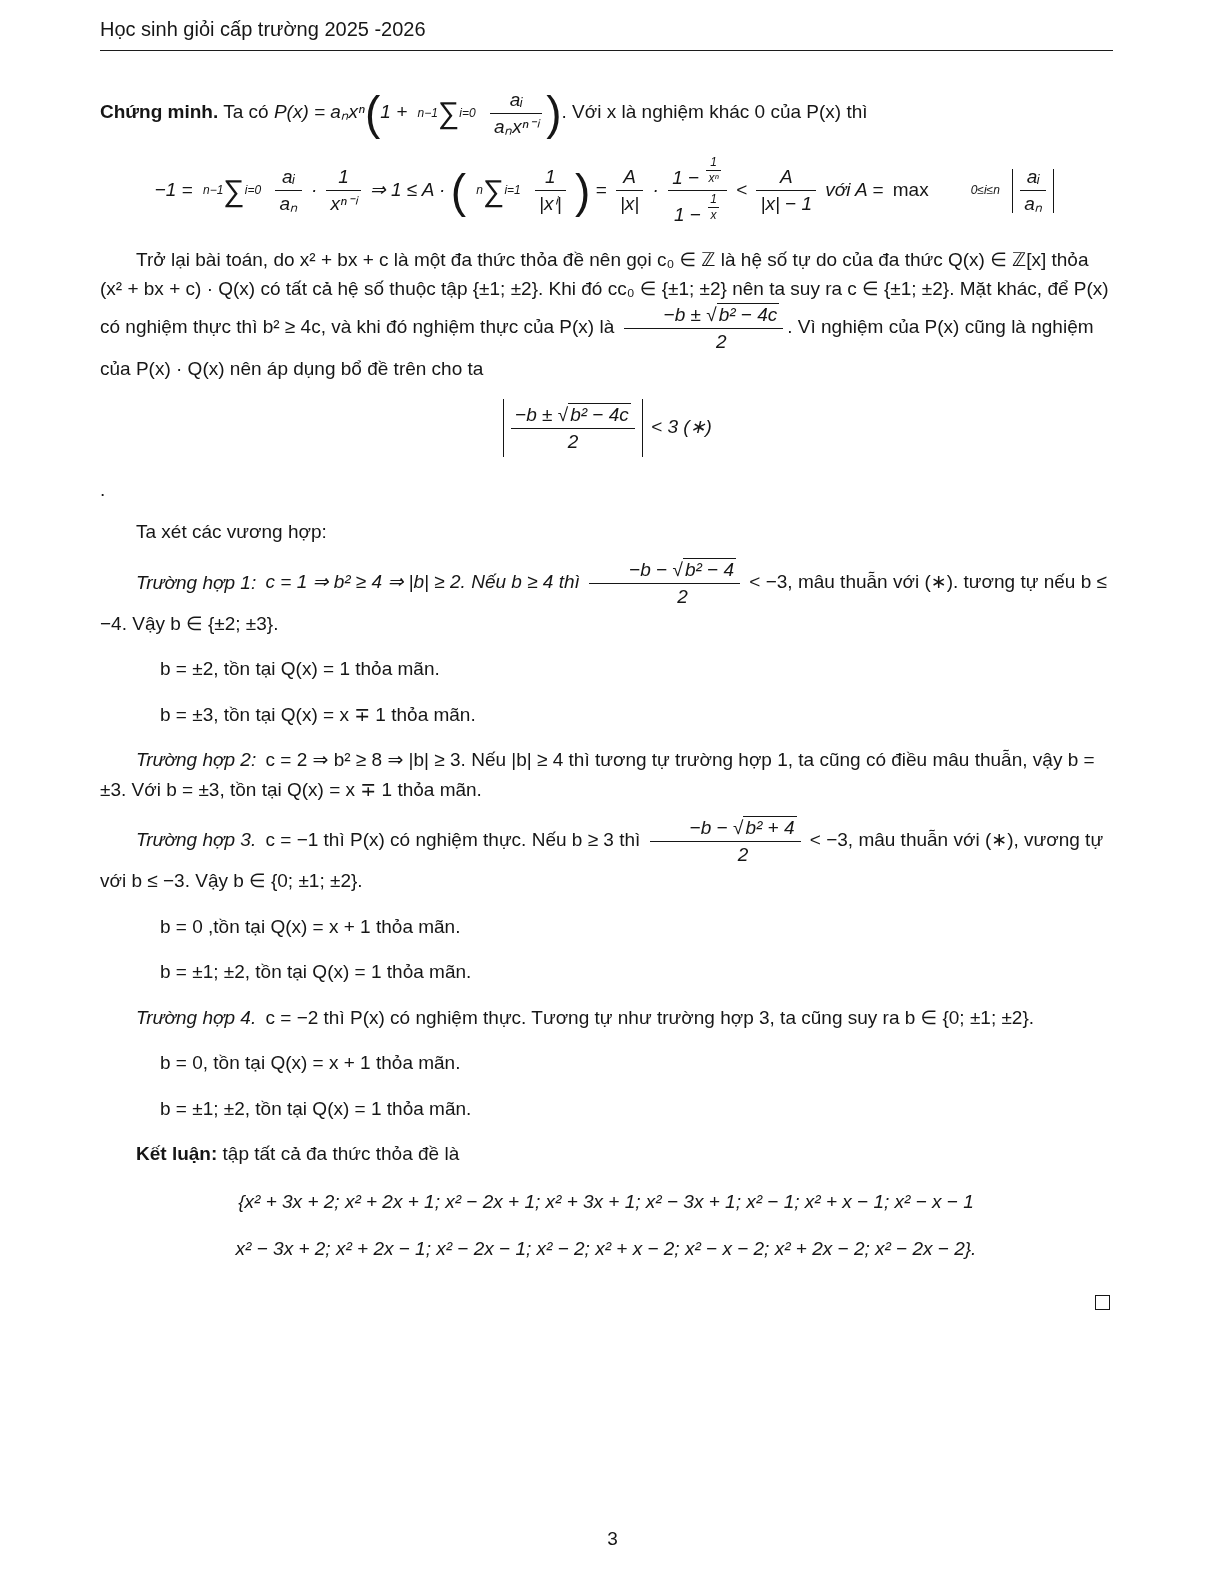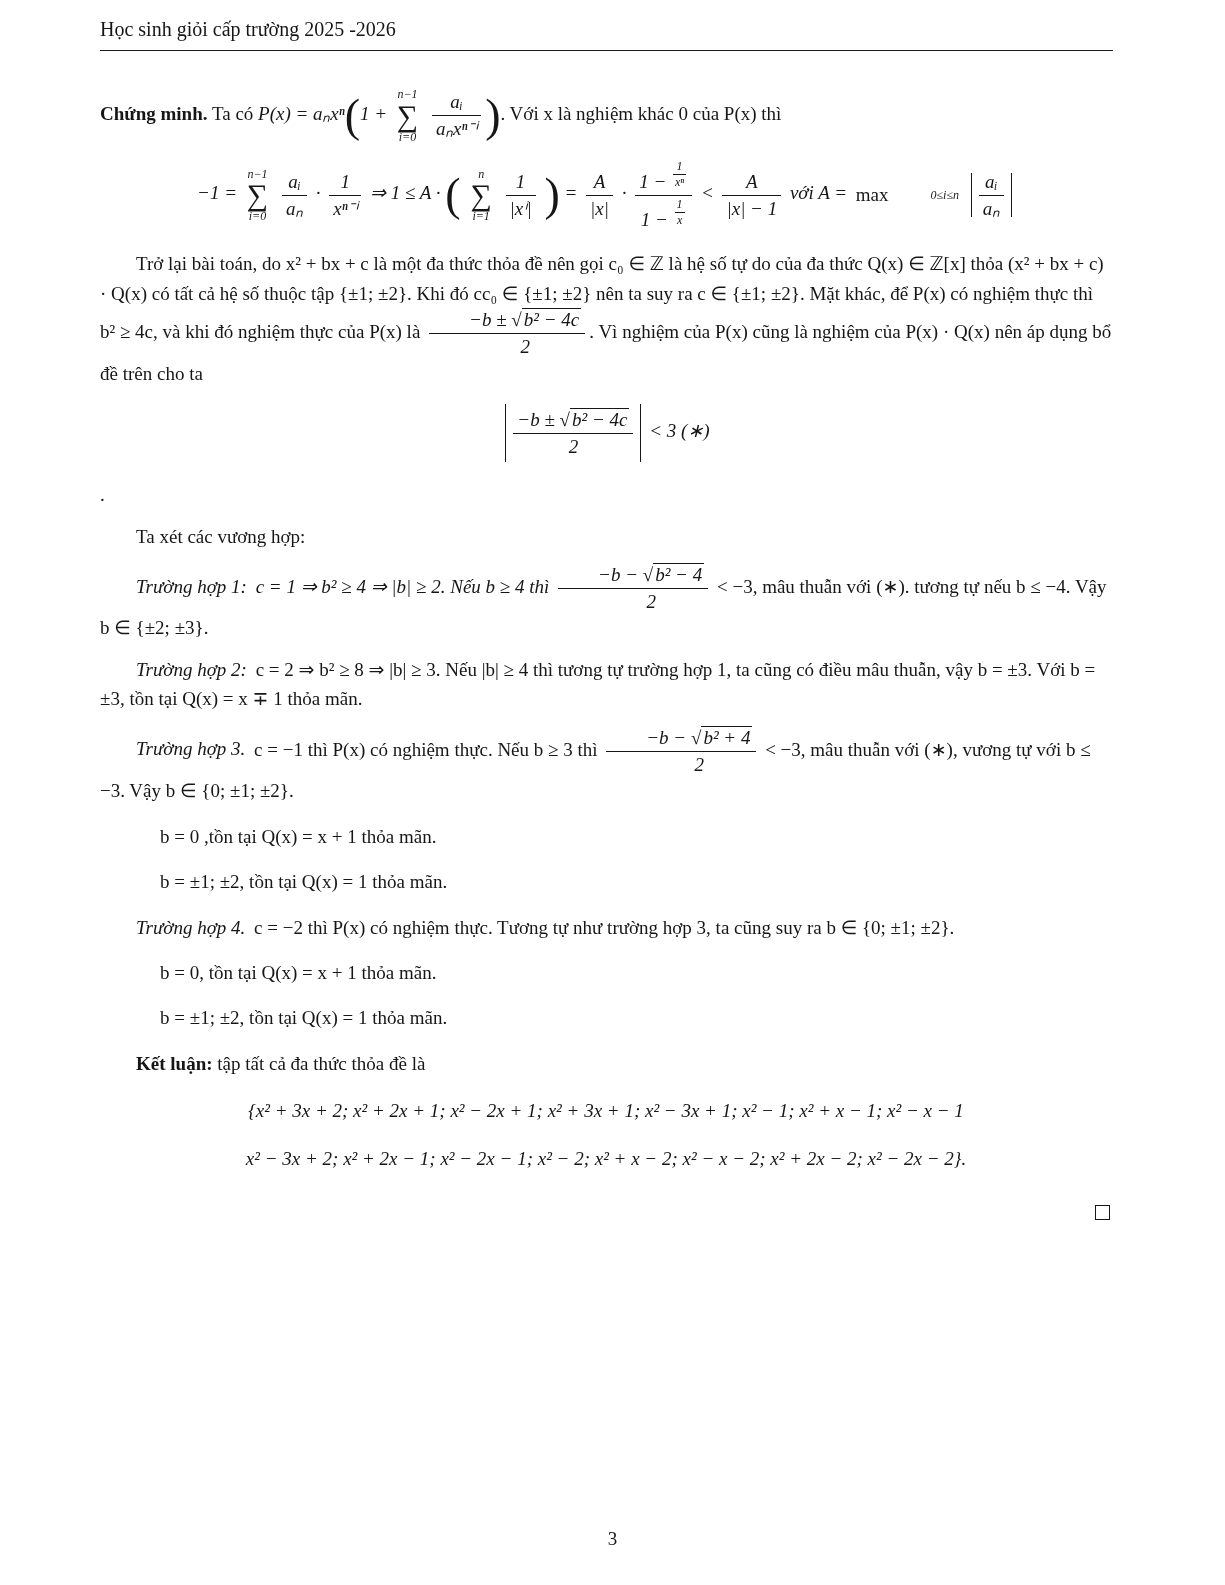--- a/index.html
+++ b/index.html
@@ -1,21 +1,21 @@
 <!DOCTYPE html>
 <html><head>
 <meta charset="utf-8">
 <style>
   html,body { margin:0; padding:0; background:#e8e8e8; }
   .page {
     position:relative;
     width:1225px; height:1585px;
     margin:0 auto;
     background:#ffffff;
-    font-family:Liberation Serif, serif;
+    font-family:Liberation Sans, sans-serif;
     font-size:19px; color:#161616;
     line-height:1.55;
     overflow:hidden;
   }
   
   .hdr { position:absolute; top:14px; left:100px; right:112px; }
   .hdr-title { font-size:20px; }
   .hdr-rule { border-top:1.6px solid #1c1c1c; margin-top:5px; height:0; }
 
   
@@ -34,21 +34,21 @@
 
   
   .frac { display:inline-block; vertical-align:middle; text-align:center; line-height:1.25; margin:0 4px; font-style:italic; }
   .num { display:block; border-bottom:1.2px solid currentColor; padding:0 4px 1px 4px; }
   .den { display:block; padding:1px 4px 0 4px; }
   .sfrac { font-size:12px; margin:0 2px; vertical-align:0.15em; }
   .sfrac .num { border-bottom-width:1px; padding:0 2px; }
   .sfrac .den { padding:0 2px; }
 
   
-  .sum { display:inline-flex; flex-direction:column; align-items:center; vertical-align:middle; line-height:1.05; margin:0 5px; font-style:normal; }
+  .sum { display:inline-flex; align-items:center; vertical-align:middle; line-height:1.05; margin:0 5px; font-style:normal; }
   .sum-top,.sum-bot { font-size:12px; font-style:italic; }
   .sigma { font-size:30px; line-height:1; }
 
   
   .bigparen { font-size:46px; font-weight:300; vertical-align:middle; line-height:0; font-style:normal; }
   .absbar { display:inline-block; width:0; border-left:1.4px solid currentColor; height:44px; vertical-align:middle; margin:0 3px; }
   .absbar.tall { height:58px; }
 
   
   .sqrt { white-space:nowrap; }
@@ -136,20 +136,22 @@
     <p class="para">.</p>
 
     <p class="para indent">Ta xét các vương hợp:</p>
 
     <p class="para indent">
       <span class="case-lead">Trường hợp 1:</span>
       <span class="m">c = 1 ⇒ b² ≥ 4 ⇒ |b| ≥ 2. Nếu b ≥ 4 thì</span>
       <span class="frac"><span class="num"><span>−b − </span><span class="sqrt"><span class="rsign">√</span><span class="rad">b² − 4</span></span></span><span class="den">2</span></span>
       <span>&lt; −3, mâu thuẫn với (∗). tương tự nếu b ≤ −4. Vậy b ∈ {±2; ±3}.</span>
     </p>
+    <p class="subline">b = ±2, tồn tại Q(x) = 1 thỏa mãn.</p>
+    <p class="subline">b = ±3, tồn tại Q(x) = x ∓ 1 thỏa mãn.</p>
 
     <p class="para indent">
       <span class="case-lead">Trường hợp 2:</span>
       <span>c = 2 ⇒ b² ≥ 8 ⇒ |b| ≥ 3. Nếu |b| ≥ 4 thì tương tự trường hợp 1, ta cũng có điều mâu thuẫn, vậy b = ±3. Với b = ±3, tồn tại Q(x) = x ∓ 1 thỏa mãn.</span>
     </p>
 
     <p class="para indent">
       <span class="case-lead">Trường hợp 3.</span>
       <span>c = −1 thì P(x) có nghiệm thực. Nếu b ≥ 3 thì</span>
       <span class="frac"><span class="num"><span>−b − </span><span class="sqrt"><span class="rsign">√</span><span class="rad">b² + 4</span></span></span><span class="den">2</span></span>

